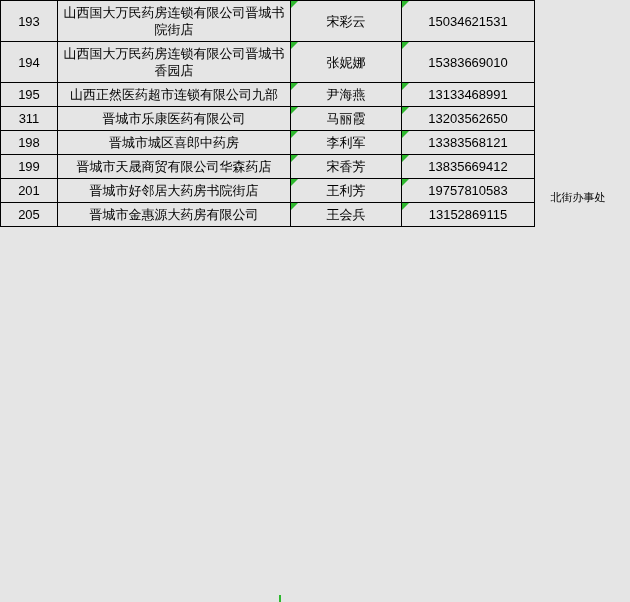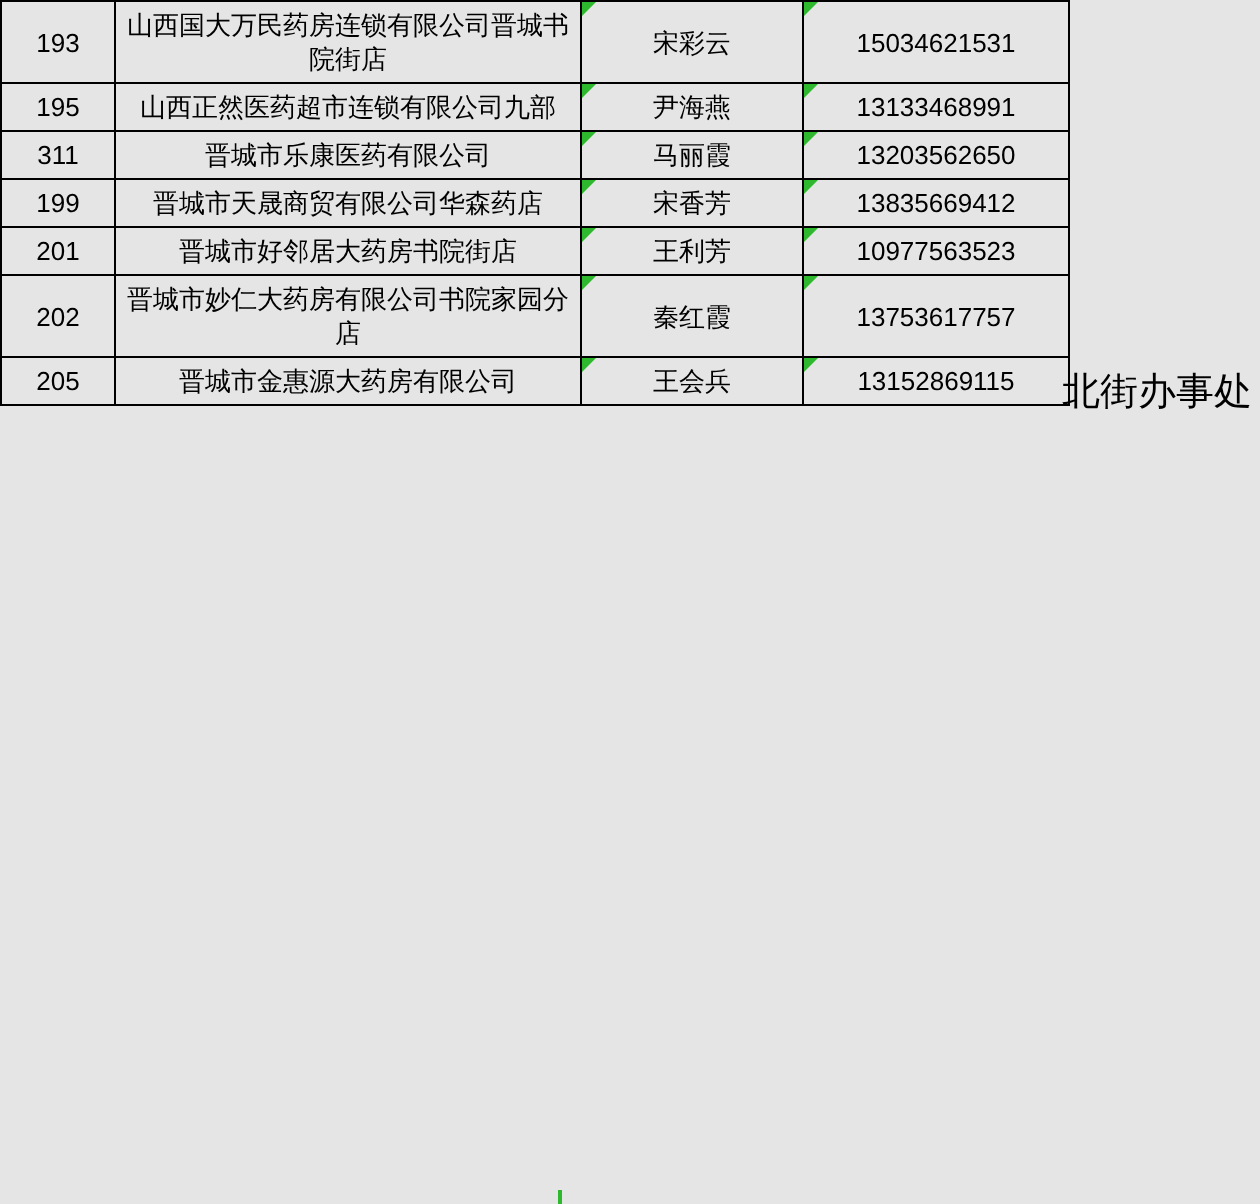--- a/index.html
+++ b/index.html
@@ -55,23 +55,23 @@
     border-bottom: 7px solid transparent;
   }
   .col-person .flag { left: 0; }
   .col-phone .flag { left: 0; }
 
   .side-label {
     position: absolute;
     left: 530px;
     top: 188px;
     width: 96px;
-    font-size: 19px;
+    font-size: 11px;
     color: #000;
-    text-align: right;
+    text-align: center;
     line-height: 18px;
   }
   .green-edge {
     position: absolute;
     left: 581px;
     top: 0;
     width: 3px;
     height: 602px;
     background: transparent;
   }
@@ -91,48 +91,54 @@
 
   <table class="pharmacy-table">
     <tbody>
         <tr>
           <td class="col-idx">193</td>
           <td class="col-name">山西国大万民药房连锁有限公司晋城书院街店</td>
           <td class="col-person"><span class="flag"></span><span>宋彩云</span></td>
           <td class="col-phone"><span class="flag"></span><span>15034621531</span></td>
         </tr>
         <tr>
+          <td class="col-idx">194</td>
+          <td class="col-name">山西国大万民药房连锁有限公司晋城书香园店</td>
+          <td class="col-person"><span class="flag"></span><span>张妮娜</span></td>
+          <td class="col-phone"><span class="flag"></span><span>15383669010</span></td>
+        </tr>
+        <tr>
           <td class="col-idx">195</td>
           <td class="col-name">山西正然医药超市连锁有限公司九部</td>
           <td class="col-person"><span class="flag"></span><span>尹海燕</span></td>
           <td class="col-phone"><span class="flag"></span><span>13133468991</span></td>
         </tr>
         <tr>
           <td class="col-idx">311</td>
           <td class="col-name">晋城市乐康医药有限公司</td>
           <td class="col-person"><span class="flag"></span><span>马丽霞</span></td>
           <td class="col-phone"><span class="flag"></span><span>13203562650</span></td>
         </tr>
         <tr>
+          <td class="col-idx">198</td>
+          <td class="col-name">晋城市城区喜郎中药房</td>
+          <td class="col-person"><span class="flag"></span><span>李利军</span></td>
+          <td class="col-phone"><span class="flag"></span><span>13383568121</span></td>
+        </tr>
+        <tr>
           <td class="col-idx">199</td>
           <td class="col-name">晋城市天晟商贸有限公司华森药店</td>
           <td class="col-person"><span class="flag"></span><span>宋香芳</span></td>
           <td class="col-phone"><span class="flag"></span><span>13835669412</span></td>
         </tr>
         <tr>
           <td class="col-idx">201</td>
           <td class="col-name">晋城市好邻居大药房书院街店</td>
           <td class="col-person"><span class="flag"></span><span>王利芳</span></td>
-          <td class="col-phone"><span class="flag"></span><span>10977563523</span></td>
-        </tr>
-        <tr>
-          <td class="col-idx">202</td>
-          <td class="col-name">晋城市妙仁大药房有限公司书院家园分店</td>
-          <td class="col-person"><span class="flag"></span><span>秦红霞</span></td>
-          <td class="col-phone"><span class="flag"></span><span>13753617757</span></td>
+          <td class="col-phone"><span class="flag"></span><span>19757810583</span></td>
         </tr>
         <tr>
           <td class="col-idx">205</td>
           <td class="col-name">晋城市金惠源大药房有限公司</td>
           <td class="col-person"><span class="flag"></span><span>王会兵</span></td>
           <td class="col-phone"><span class="flag"></span><span>13152869115</span></td>
         </tr>
       </tbody>
   </table>
 

